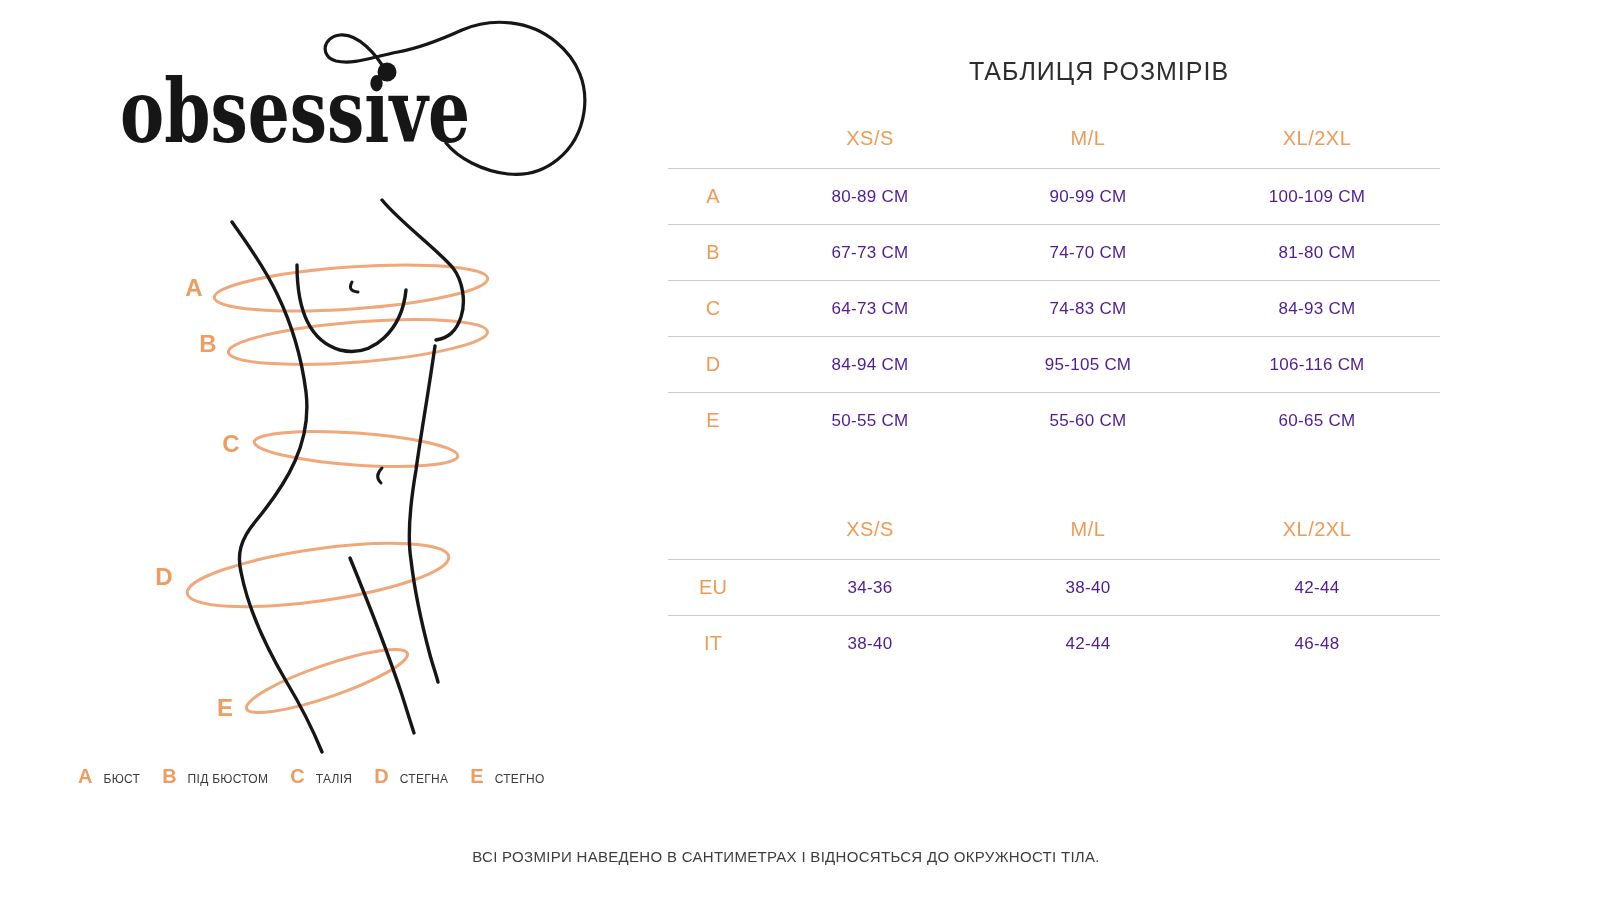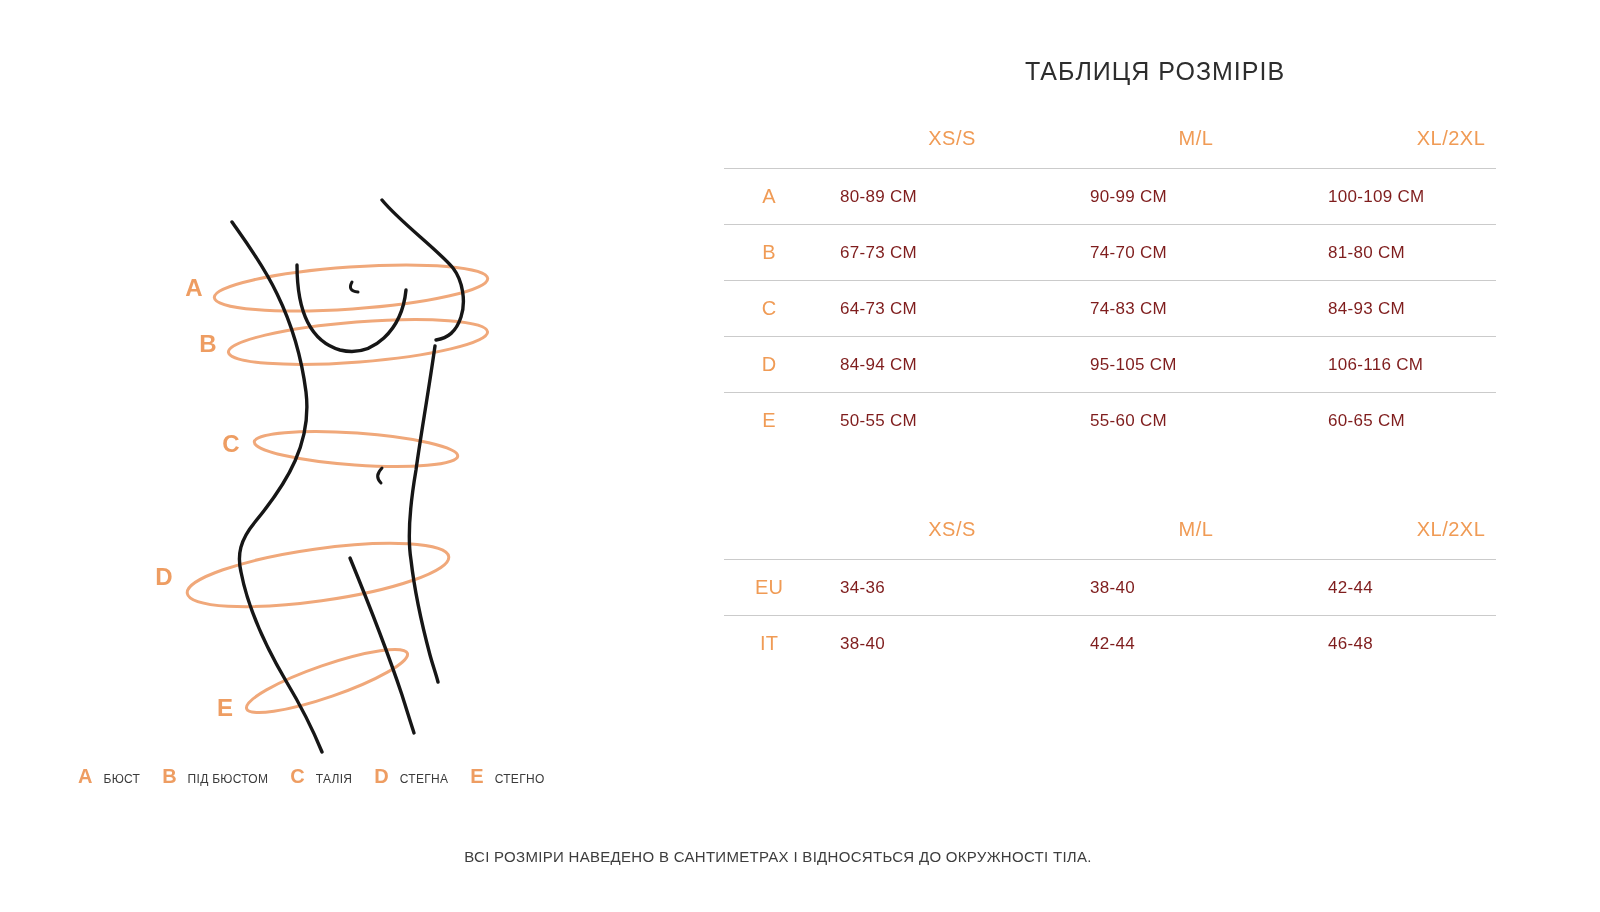--- a/index.html
+++ b/index.html
@@ -6,58 +6,75 @@
   .page{
     position:relative; width:1600px; height:912px; background:#ffffff;
     font-family:"Liberation Sans","DejaVu Sans",sans-serif; overflow:hidden;
     color:#3f3f3f;
   }
   
   .logo-wrap{position:absolute; left:108px; top:12px; width:500px; height:185px;}
   
   .figure-wrap{position:absolute; left:125px; top:180px; width:450px; height:600px;}
   
-  .tbl{position:absolute; left:724px; width:772px;}
+  .tbl{position:absolute; left:668px; width:772px;}
   .tbl-size{top:57px;}
   .tbl-conv{top:477px;}
   .t-title{
     margin-left:90px; text-align:center;
     font-size:25px; letter-spacing:1px; color:#2d2d2d; font-weight:400;
   }
-  .t-grid{display:grid; grid-template-columns:90px 224px 212px 246px; align-items:center;gap:26px;}
+  .t-grid{display:grid; grid-template-columns:90px 224px 212px 246px; align-items:center;}
   .t-head{margin-top:36px; height:32px;}
   .t-head .hcell{ text-align:center; font-size:20px; letter-spacing:.5px; color:#f09b55; }
   .t-body{margin-top:14px;}
   .t-row{height:55px; border-top:1px solid #cbcbcb;}
   .t-row .rlabel{text-align:center; font-size:20px; color:#f09b55;}
-  .t-row .cell{font-size:17px; letter-spacing:.3px; color:#7f1d1d;}
+  .t-row .cell{text-align:center; font-size:17px; letter-spacing:.3px; color:#4c1d95;}
   
   .legend{position:absolute; left:78px; top:765px; display:flex; gap:22px; align-items:baseline;}
   .legend .item{display:flex; gap:11px; align-items:baseline;}
   .legend .lletter{font-size:20px; font-weight:700; color:#ee9d62;}
   .legend .lword{font-size:12px; letter-spacing:.3px; color:#3a3a3a;}
   
   .footnote{
     position:absolute; left:0; top:848px; width:1556px; text-align:center;
-    font-size:15px; letter-spacing:.3px; color:#3d3d3d;
+    font-size:15px; letter-spacing:.3px; color:#3d3d3d;padding-left:8px;
   }
   svg text.logo-text{
     font-family:"DejaVu Serif","Liberation Serif",serif; font-weight:700; font-size:88px;
     fill:#161616;
   }
   svg text.fig-letter{
     font-family:"Liberation Sans","DejaVu Sans",sans-serif; font-weight:700; font-size:24px;
     fill:#ee9d62;
   }
 </style>
 </head>
 <body>
 
 <div class="page">
 
+  <div class="logo-wrap">
+    <svg width="500" height="185" viewBox="108 12 500 185">
+      <text class="logo-text" x="120" y="142" textLength="350" lengthAdjust="spacingAndGlyphs">obsessive</text>
+      <g fill="none" stroke="#161616" stroke-width="3.2" stroke-linecap="round">
+        <path d="M 387 73
+                 C 377 55, 358 33, 340 35
+                 C 322 37, 320 57, 336 61
+                 C 354 65, 372 57, 398 52
+                 C 420 48, 440 40, 462 30
+                 C 492 17, 530 20, 556 42
+                 C 578 60, 588 85, 584 112
+                 C 578 152, 545 178, 508 174
+                 C 482 171, 458 158, 446 143"></path>
+        <circle cx="387" cy="72" r="9.5" fill="#161616" stroke="none"></circle>
+      </g>
+    </svg>
+  </div>
 
   <div class="figure-wrap">
     <svg width="450" height="600" viewBox="125 180 450 600">
 
       <g fill="none" stroke="#F0A87A" stroke-width="3">
         <ellipse cx="351" cy="288" rx="137" ry="21" transform="rotate(-4 351 288)"></ellipse>
         <ellipse cx="358" cy="342" rx="130" ry="20" transform="rotate(-4.5 358 342)"></ellipse>
         <ellipse cx="356" cy="449" rx="102" ry="16" transform="rotate(4 356 449)"></ellipse>
         <ellipse cx="318" cy="575" rx="132" ry="26" transform="rotate(-8 318 575)"></ellipse>
         <ellipse cx="327" cy="681" rx="85" ry="16" transform="rotate(-19 327 681)"></ellipse>

